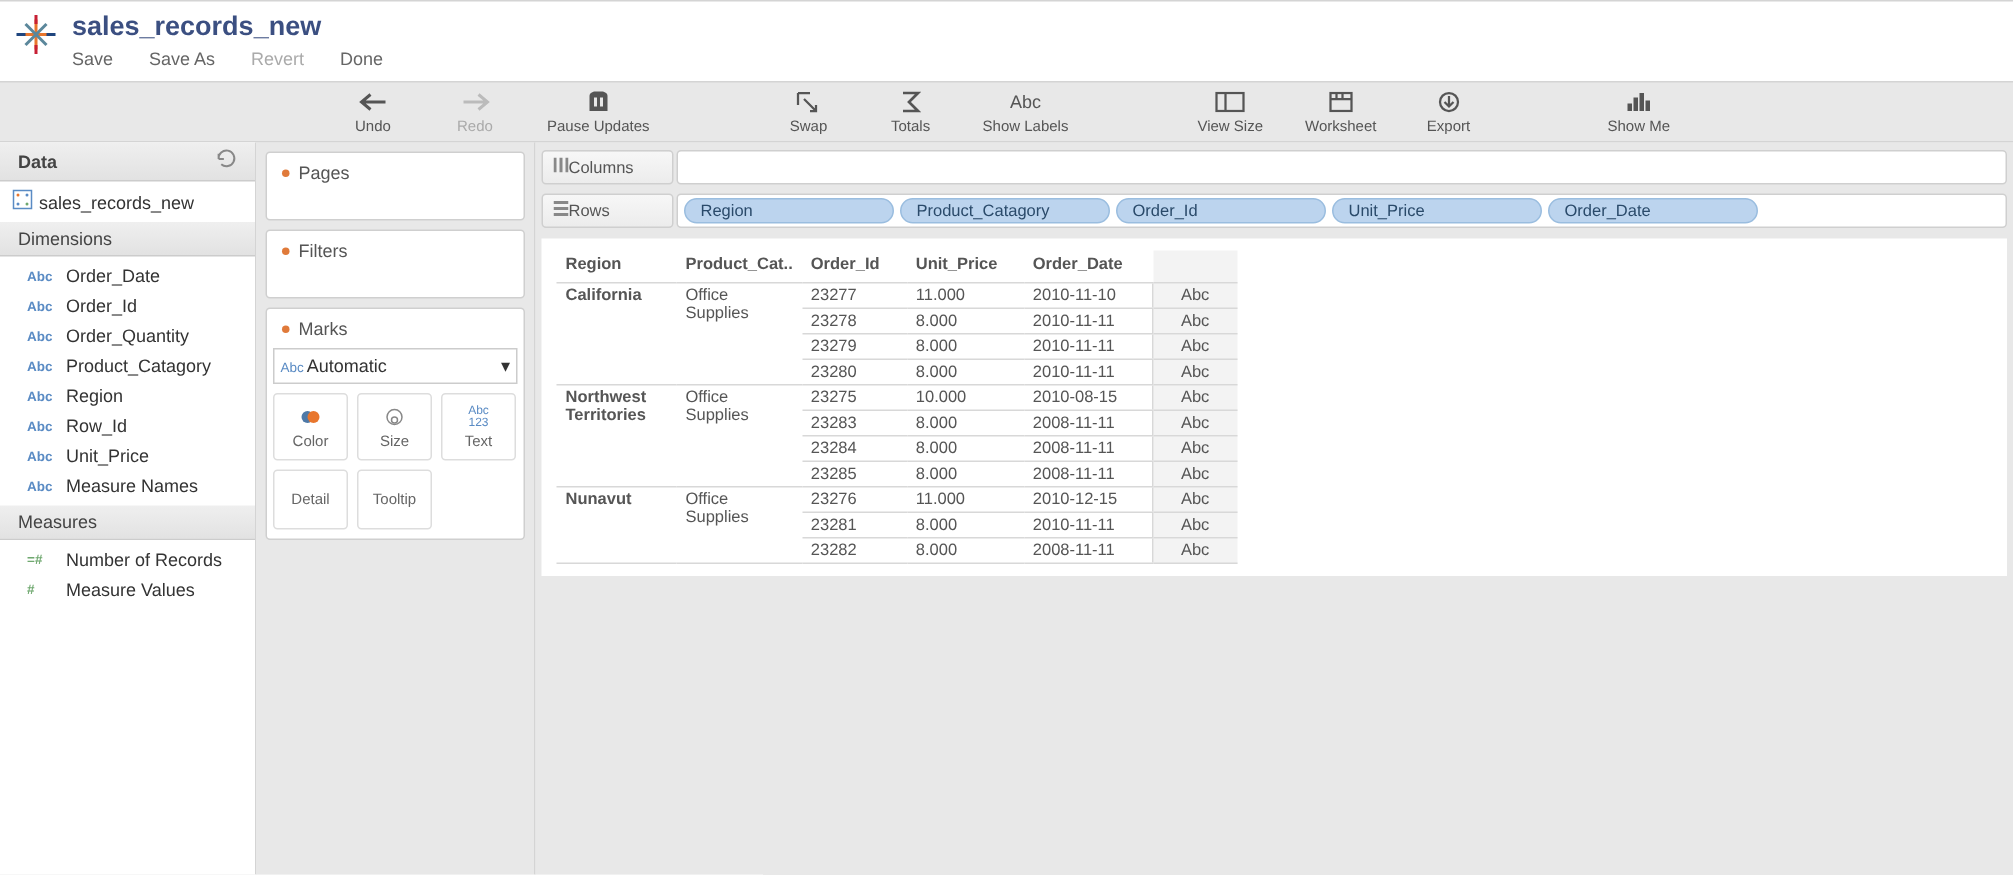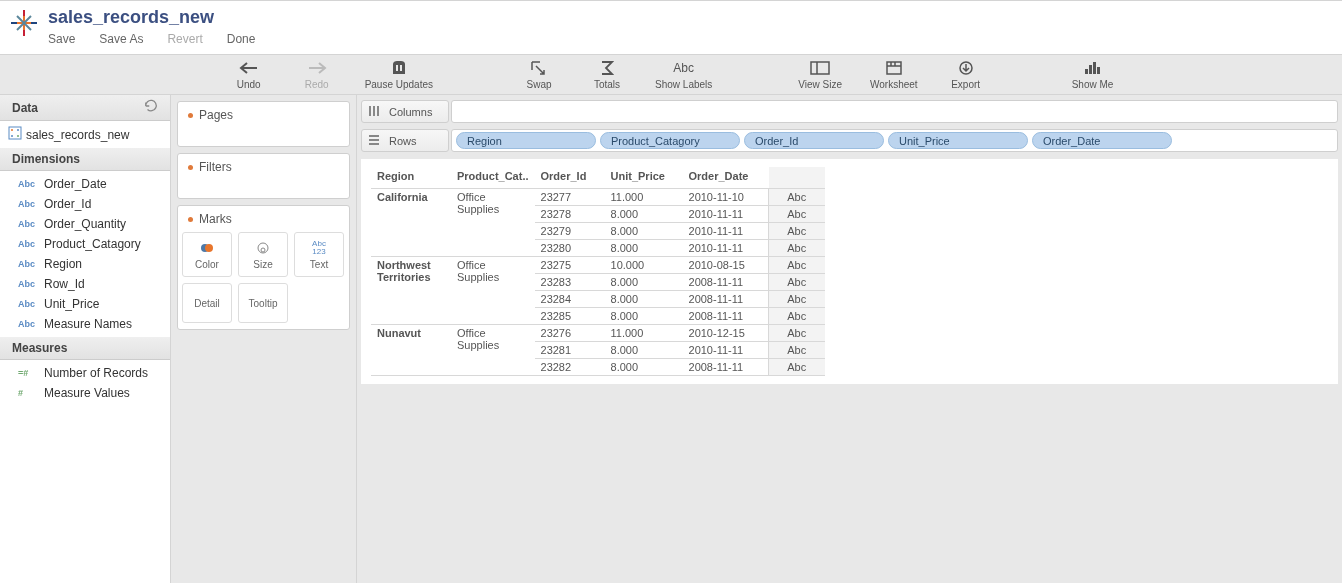--- a/index.html
+++ b/index.html
@@ -11,40 +11,40 @@
 .menu span{cursor:pointer}
 .menu .disabled{color:#aaa}
 .toolbar{background:#e8e8e8;border:1px solid #d4d4d4;border-left:none;border-right:none;height:41px;display:flex;align-items:center;justify-content:center;gap:28px;padding:4px 0}
 .tbitem{display:flex;flex-direction:column;align-items:center;gap:2px;color:#555;cursor:pointer;min-width:40px}
 .tbitem.disabled{color:#aaa}
 .tbitem .lbl{font-size:10px}
 .tbicon{height:18px;display:flex;align-items:center;justify-content:center;color:#555}
 .main{display:flex;height:calc(583px - 95px)}
 .side{width:171px;background:#fff;border-right:1px solid #d4d4d4;display:flex;flex-direction:column}
 .side-hd{background:linear-gradient(#efefef,#e2e2e2);border-bottom:1px solid #ccc;padding:4px 12px;font-weight:bold;color:#444;display:flex;justify-content:space-between;align-items:center;font-size:12px}
-.side-hd.sub{font-weight:bold}
+.side-hd.sub{font-weight:normal}
 .ds{padding:5px 8px;display:flex;align-items:center;gap:4px}
 .dimlist{padding:3px 0}
 .dimitem{padding:3px 8px 3px 18px;display:flex;align-items:center;gap:6px;cursor:pointer}
 .dimitem .t{font-size:9px;color:#5a8bc4;font-weight:bold;width:20px}
 .dimitem .t.hash{color:#6fa86f}
 .dimitem.italic span:last-child{}
 .pane{width:186px;background:#e8e8e8;padding:6px;border-right:1px solid #d4d4d4}
 .card{background:#fff;border:1px solid #cfcfcf;border-radius:3px;margin-bottom:6px;overflow:hidden}
 .card-hd{padding:6px 10px;color:#555;display:flex;align-items:center;gap:6px}
 .bullet{width:5px;height:5px;background:#e07a3a;border-radius:50%}
 .card-body{padding:2px 8px 8px}
 .marks-sel{border:1px solid #ccc;padding:4px;display:flex;align-items:center;justify-content:space-between;margin:0 4px 6px}
 .marks-grid{display:flex;gap:6px;padding:0 4px 6px;flex-wrap:wrap}
 .mbtn{width:50px;height:45px;border:1px solid #ddd;border-radius:3px;display:flex;flex-direction:column;align-items:center;justify-content:center;gap:3px;font-size:10px;color:#666;cursor:pointer}
 .mbtn .mi{height:16px;display:flex;align-items:center}
 .marks-grid.row2 .mbtn{height:40px}
 .work{flex:1;background:#e8e8e8;display:flex;flex-direction:column}
 .shelf{display:flex;align-items:center;height:25px;margin:4px 4px 0;gap:2px}
-.shelf-lbl{width:88px;background:linear-gradient(#f7f7f7,#ececec);border:1px solid #cfcfcf;border-radius:3px;height:23px;display:flex;align-items:center;padding:0 7px;gap:10px;color:#555;font-size:11px}
+.shelf-lbl{width:88px;background:linear-gradient(#f7f7f7,#ececec);border:1px solid #cfcfcf;border-radius:3px;height:23px;display:flex;align-items:center;padding:0 7px;gap:0;color:#555;font-size:11px}
 .shelf-pills{flex:1;background:#fff;border:1px solid #cfcfcf;border-radius:3px;height:23px;display:flex;align-items:center;padding:0 4px;gap:4px}
 .pill{background:#bcd4ee;border:1px solid #9abddf;border-radius:10px;height:17px;min-width:140px;padding:0 10px;font-size:11px;color:#2a4a6a;display:flex;align-items:center}
 .canvas{background:#fff;margin:6px 4px 0;padding:8px 10px;flex:0 0 auto}
 .tbl{border-collapse:collapse;font-size:11px}
 .tbl th{text-align:left;font-weight:bold;color:#555;padding:3px 6px 6px;vertical-align:top}
 .tbl td{padding:2px 6px;color:#555;vertical-align:top}
 .tbl .sep td,.tbl .sep th{border-bottom:1px solid #d8d8d8}
 .tbl td.bl{border-left:1px solid #d8d8d8}
 .tbl td.b{border-bottom:1px solid #d8d8d8}
 .abccell{text-align:center;color:#888}
@@ -260,20 +260,24 @@
           <span class="bullet"></span>
           <span>Filters</span>
         </div>
       <div class="card-body" style="height:18px"></div>
     </div>
     <div class="card">
       <div class="card-hd">
           <span class="bullet"></span>
           <span>Marks</span>
         </div>
+      <div class="marks-sel">
+        <span><span style="font-size:9px;color:#5a8bc4;margin-right:2px">Abc</span><span>Automatic</span></span>
+        <span>▾</span>
+      </div>
       <div class="marks-grid">
         <div class="mbtn">
             <span class="mi">
               <svg width="14" height="14">
                 <circle cx="5" cy="7" r="4" fill="#4e79a7"></circle>
                 <circle cx="9" cy="7" r="4" fill="#e8762d"></circle>
               </svg>
             </span>
             <span>Color</span>
           </div>

